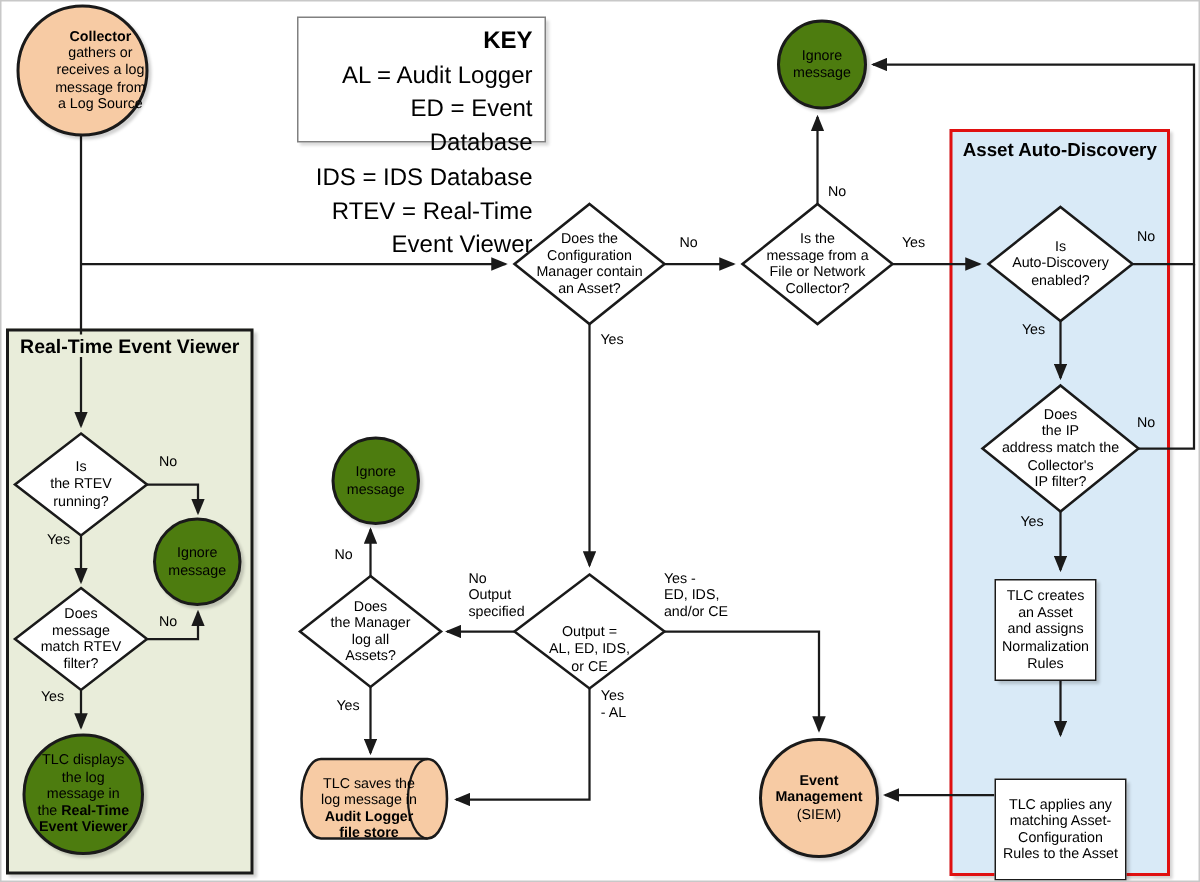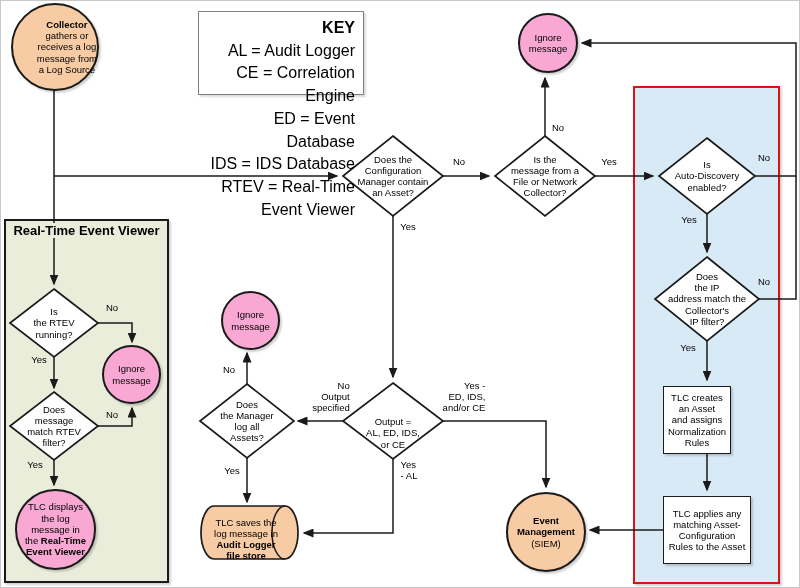--- a/index.html
+++ b/index.html
@@ -12,27 +12,27 @@
   .region{position:absolute;z-index:0;box-sizing:border-box;box-shadow:2px 2px 2px rgba(0,0,0,.18);}
   .region-rtev{left:3px;top:218px;width:165px;height:364px;background:var(--rtev-bg);border:2px solid #1a1a1a;}
   .region-asset{left:632px;top:85px;width:147px;height:498px;background:var(--asset-bg);border:2px solid var(--asset-border);}
   .region-title{position:absolute;z-index:2;font-weight:bold;text-align:center;white-space:nowrap;}
   .title-rtev{left:6px;top:222px;width:159px;font-size:13px;background:var(--rtev-bg);}
   .title-asset{left:634px;top:92px;width:143px;font-size:12.5px;}
   .node{
     position:absolute;z-index:2;display:flex;align-items:center;justify-content:center;
     text-align:center;font-size:9.5px;line-height:1.18;white-space:pre-line;box-sizing:border-box;
   }
-  .circle{border-radius:50%;border:2px solid #1a1a1a;background:#f9a8d4;box-shadow:2px 2px 2px rgba(0,0,0,.18);}
+  .circle{border-radius:50%;border:2px solid #1a1a1a;background:#4d7c0f;box-shadow:2px 2px 2px rgba(0,0,0,.18);}
   .peach{background:var(--peach);}
   .procbox{border:1.6px solid #1a1a1a;background:#fff;box-shadow:2px 2px 2px rgba(0,0,0,.18);}
   .dtext{background:transparent;}
   .elabel{
     position:absolute;z-index:2;transform:translate(-50%,-50%);
-    font-size:9.5px;line-height:1.16;text-align:right;white-space:pre-line;
+    font-size:9.5px;line-height:1.16;text-align:left;white-space:pre-line;
   }
   .elabel.left{text-align:left;}
   .keybox{
     position:absolute;z-index:2;left:197px;top:10px;width:166px;height:84px;
     background:#fff;border:1px solid #808080;box-sizing:border-box;
     padding:5px 8px;font-size:16px;line-height:1.42;text-align:right;
     box-shadow:2px 2px 2px rgba(0,0,0,.15);
   }
   .keybox .ktitle{font-weight:bold;}
   svg .edge{stroke:#1a1a1a;stroke-width:1.5;fill:none;}
@@ -89,25 +89,25 @@
       <polygon class="dmd" points="392,382 442,420 392,458 342,420"></polygon>
     </g>
 
     <g>
       <path class="cyl" d="M284,505 A13,26.5 0 0 1 284,558 L213,558 A13,26.5 0 0 1 213,505 Z"></path>
       <path d="M284,505 A13,26.5 0 0 0 284,558" fill="none" stroke="#1a1a1a" stroke-width="1.5"></path>
     </g>
   </svg>
 
   <div class="region-title title-rtev">Real-Time Event Viewer</div>
+  <div class="region-title title-asset">Asset Auto-Discovery</div>
 
   <div class="keybox">
     <div class="ktitle">KEY</div>
     <div>AL = Audit Logger</div>
-    <div>CE = Correlation Engine</div>
     <div>ED = Event Database</div>
     <div>IDS = IDS Database</div>
     <div>RTEV = Real-Time Event Viewer</div>
   </div>
 
   <div class="node circle peach" style="left:10px;top:2px;width:88px;height:88px;justify-content:flex-end;">
     <div><b>Collector</b><span>
 gathers or
 receives a log
 message from
@@ -161,21 +161,21 @@
 Assets?</div>
   <div class="node dtext" style="left:342px;top:404px;width:100px;height:56px;">Output =
 AL, ED, IDS,
 or CE</div>
 
   <div class="node procbox" style="left:662px;top:385px;width:68px;height:68px;">TLC creates
 an Asset
 and assigns
 Normalization
 Rules</div>
-  <div class="node procbox" style="left:662px;top:495px;width:88px;height:68px;">TLC applies any
+  <div class="node procbox" style="left:662px;top:518px;width:88px;height:68px;">TLC applies any
 matching Asset-
 Configuration
 Rules to the Asset</div>
 
   <div class="node" style="left:202px;top:506px;width:86px;height:64px;">
     <div><span>TLC saves the
 log message in
 </span><b>Audit Logger
 file store</b></div>
   </div>

